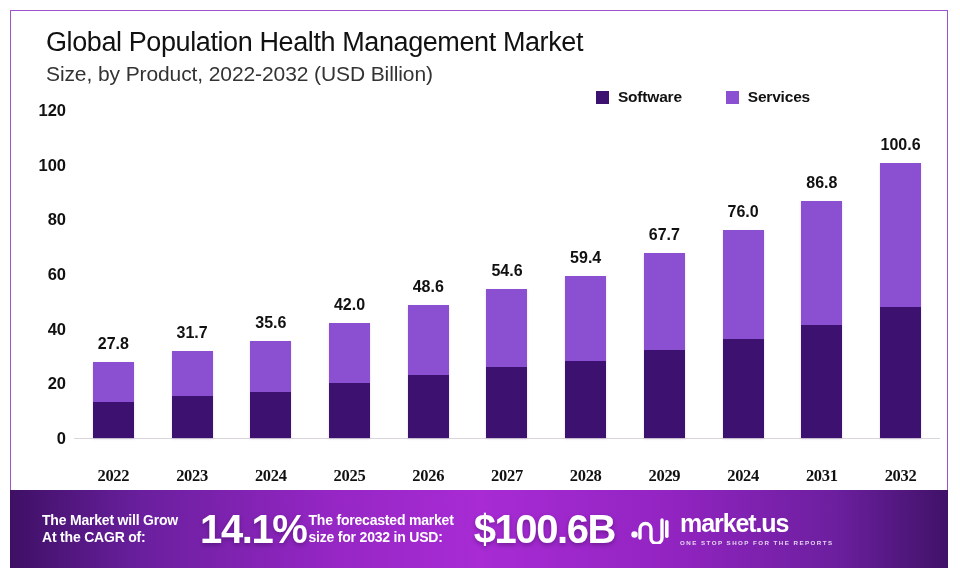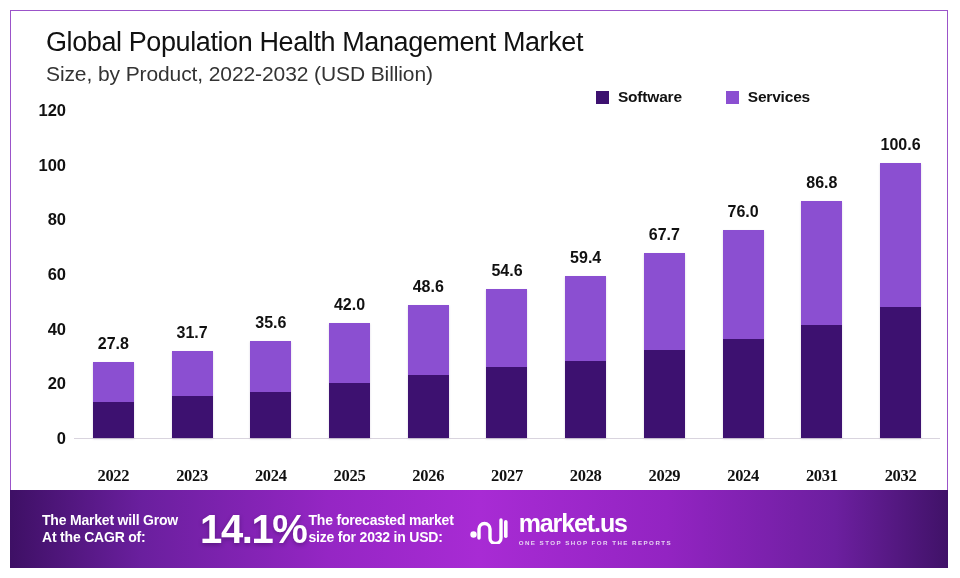--- a/index.html
+++ b/index.html
@@ -423,20 +423,23 @@
       <div class="banner-big">14.1%</div>
     </div>
 
     <div class="banner-block b3">
       <div class="banner-text">
         <div>The forecasted market</div>
         <div>size for 2032 in USD:</div>
       </div>
     </div>
 
+    <div class="banner-block b4">
+      <div class="banner-big">$100.6B</div>
+    </div>
 
     <div class="logo">
       <svg class="logo-mark" viewBox="0 0 42 30">
         <circle cx="5.5" cy="20.5" r="3.2" fill="#ffffff"></circle>
         <path d="M11 24 L11 15 A5.5 5.5 0 0 1 22 15 L22 24 A5.5 5.5 0 0 0 33 24 L33 6" stroke="#ffffff" stroke-width="3.4" fill="none" stroke-linecap="round"></path>
         <rect x="36" y="6" width="3.6" height="18" rx="1.8" fill="#ffffff"></rect>
       </svg>
       <div class="logo-words">
         <div class="logo-name">market.us</div>
         <div class="logo-tagline">ONE STOP SHOP FOR THE REPORTS</div>

